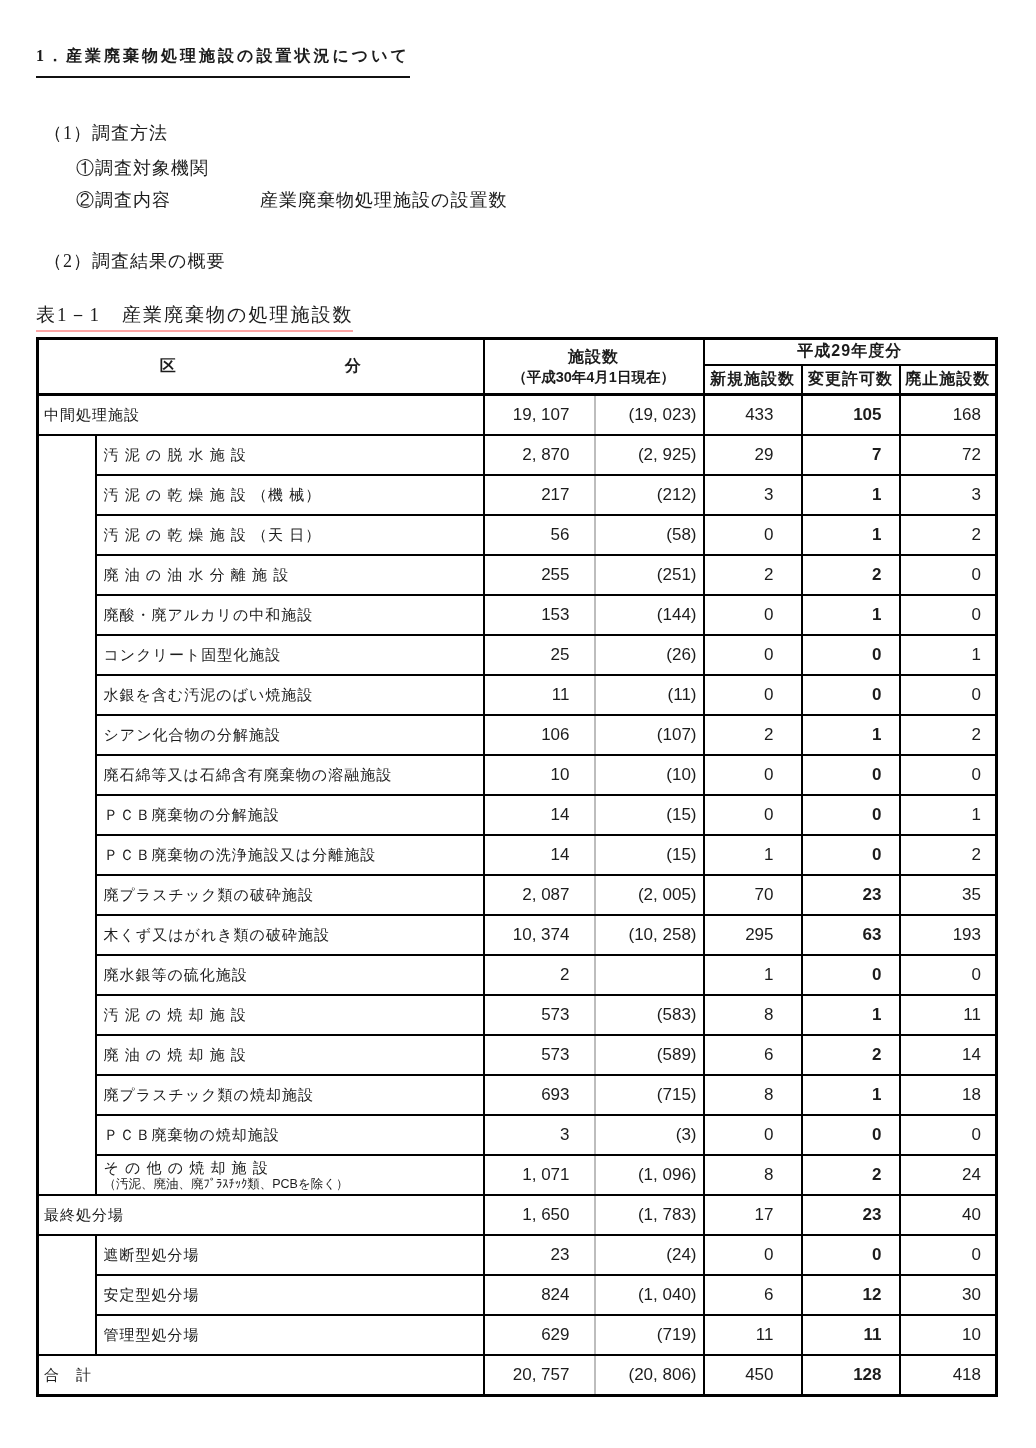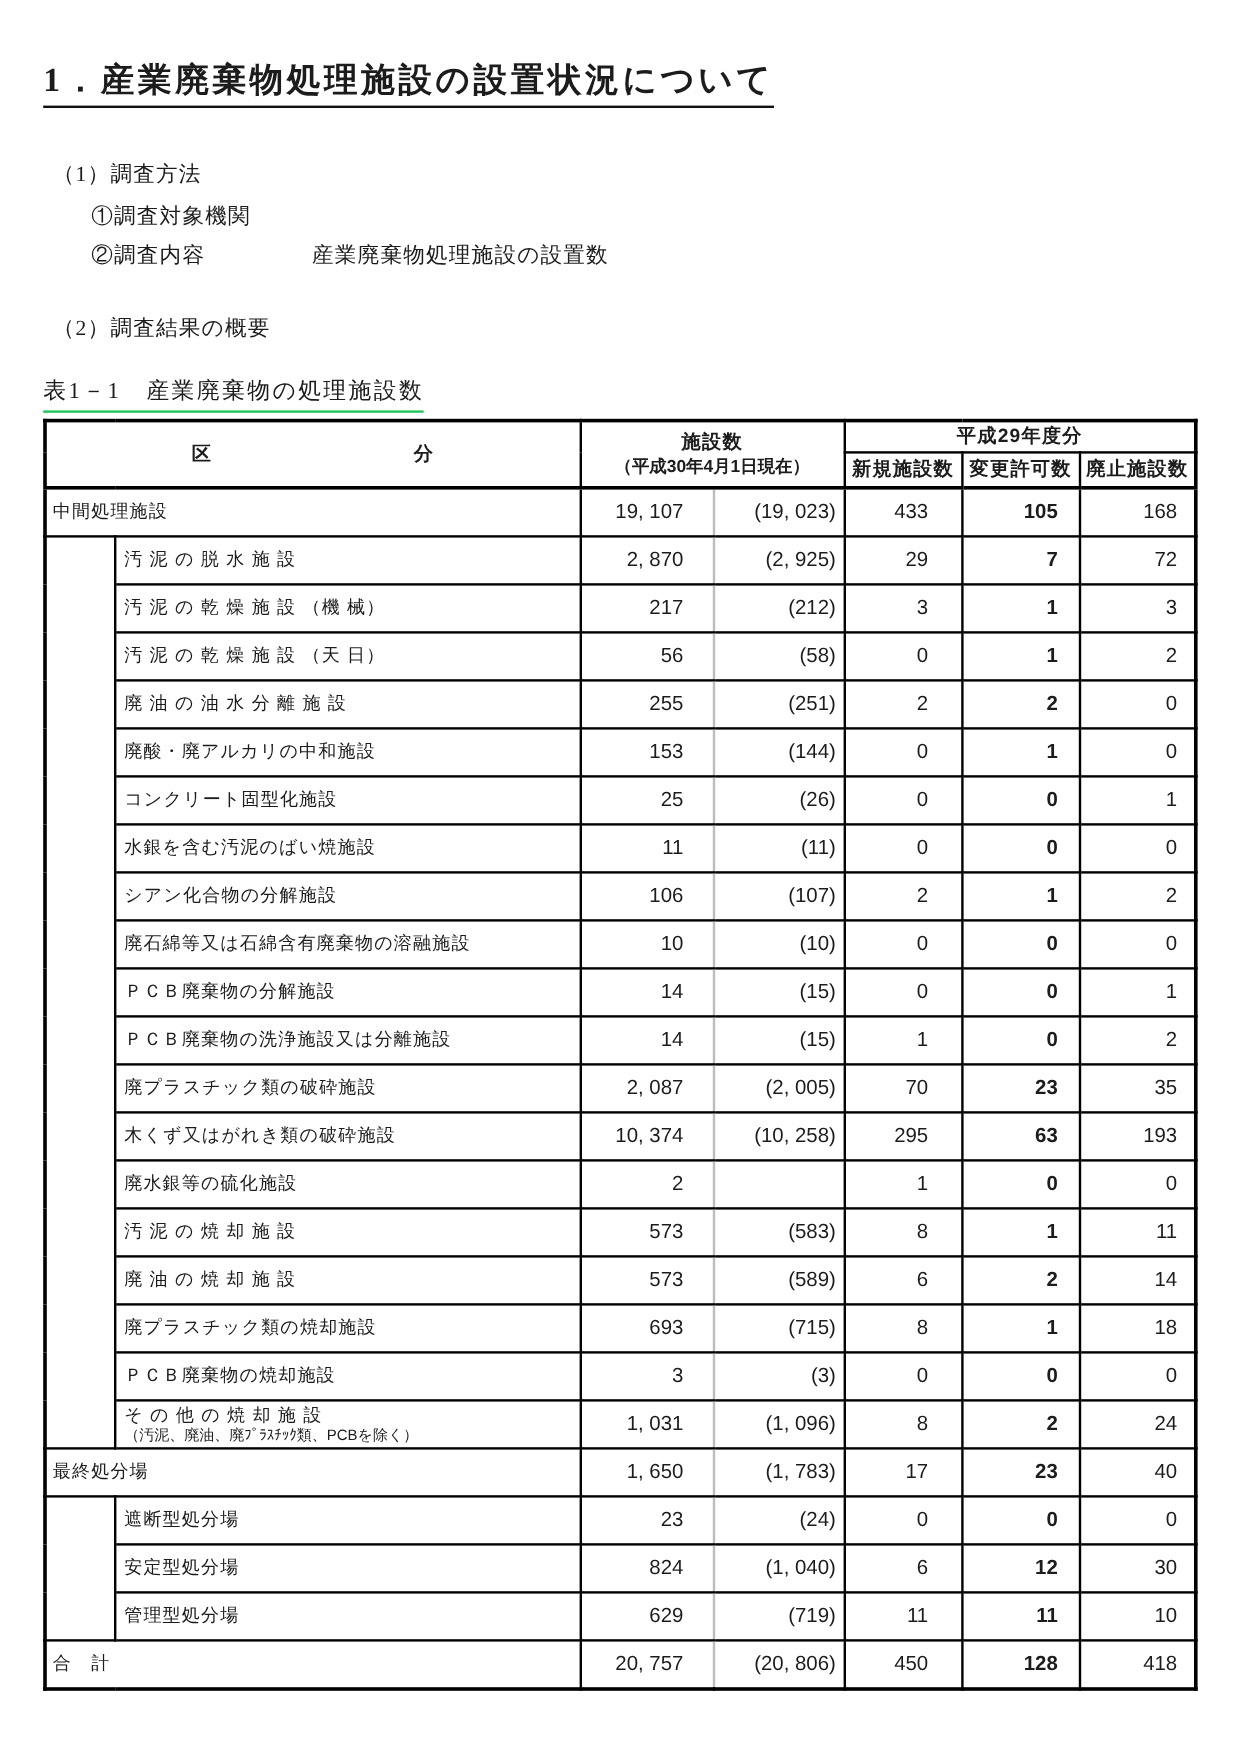--- a/index.html
+++ b/index.html
@@ -1,32 +1,32 @@
 <!DOCTYPE html>
 <html lang="ja"><head>
 <meta charset="utf-8">
 <style>
   html,body{margin:0;padding:0;background:#ffffff;}
   body{width:1036px;height:1448px;overflow:hidden;color:#1c1c1c;}
   .page{padding:40px 38px 0 36px;font-family:"Liberation Serif","DejaVu Serif",serif;}
 
-  .doc-title{font-size:28px;font-weight:600;letter-spacing:3px;display:inline-block;
-    border-bottom:2px solid #111;padding-bottom:4px;margin:12px 0 42px 0;line-height:32px;}
+  .doc-title{font-size:16px;font-weight:600;letter-spacing:3px;display:inline-block;
+    border-bottom:2px solid #111;padding-bottom:4px;margin:0 0 42px 0;line-height:32px;}
 
   .sec-heading{font-size:18px;line-height:26px;margin:0 0 6px 8px;letter-spacing:1px;}
   .sec1-items{margin-left:40px;}
   .sec1-item{display:flex;font-size:18px;line-height:32px;letter-spacing:1px;}
   .sec1-item .lab{width:184px;flex:0 0 auto;}
 
   .sec2{margin-top:32px;}
   .para{margin:6px 0 0 24px;font-size:18px;line-height:34px;letter-spacing:0.5px;}
   .para .l1{text-indent:16px;}
 
   .table-caption{margin:22px 4px 5px 0;font-size:19px;letter-spacing:2px;display:inline-block;
-    border-bottom:2px solid #22c55e;padding-bottom:2px;line-height:26px;}
+    border-bottom:2px solid #fca5a5;padding-bottom:2px;line-height:26px;}
 
   table.facilities{width:959px;table-layout:fixed;border-collapse:collapse;border:3px solid #000;
     font-family:"Liberation Sans","DejaVu Sans",sans-serif;}
   col.c-ind{width:58px;} col.c-lab{width:388px;} col.c-cur{width:111px;} col.c-prev{width:109px;}
   col.c-new{width:98px;} col.c-chg{width:98px;} col.c-abo{width:97px;}
 
   th,td{border:2px solid #000;padding:0;}
   thead th{font-weight:600;font-size:16px;letter-spacing:1px;}
   thead .h-top{height:26px;}
   thead .h-sub{height:30px;}
@@ -261,21 +261,21 @@
           <td class="num num-prev">(3)</td>
           <td class="num num-new">0</td>
           <td class="num num-chg">0</td>
           <td class="num num-abo">0</td>
         </tr>
         <tr class="row-sub">
           <td class="label">
             <div>そ の 他 の 焼 却 施 設</div>
             <div class="label2">（汚泥、廃油、廃ﾌﾟﾗｽﾁｯｸ類、PCBを除く）</div>
           </td>
-          <td class="num num-cur">1, 031</td>
+          <td class="num num-cur">1, 071</td>
           <td class="num num-prev">(1, 096)</td>
           <td class="num num-new">8</td>
           <td class="num num-chg">2</td>
           <td class="num num-abo">24</td>
         </tr>
         <tr class="row-parent">
           <td class="label" colspan="2">最終処分場</td>
           <td class="num num-cur">1, 650</td>
           <td class="num num-prev">(1, 783)</td>
           <td class="num num-new">17</td>

